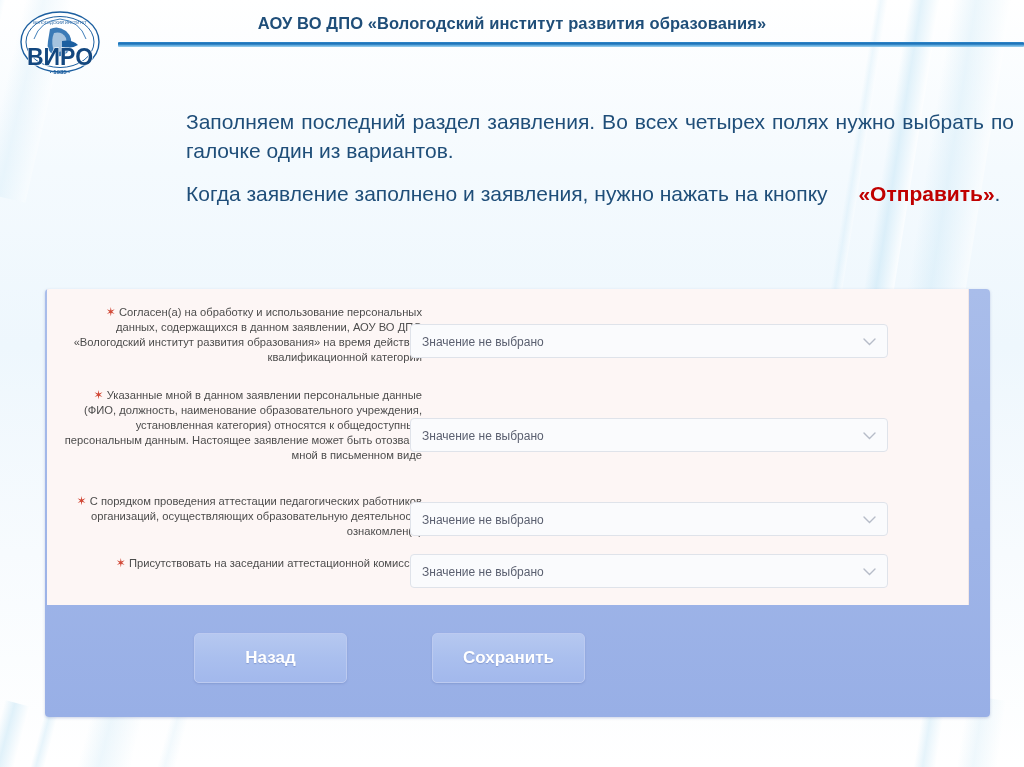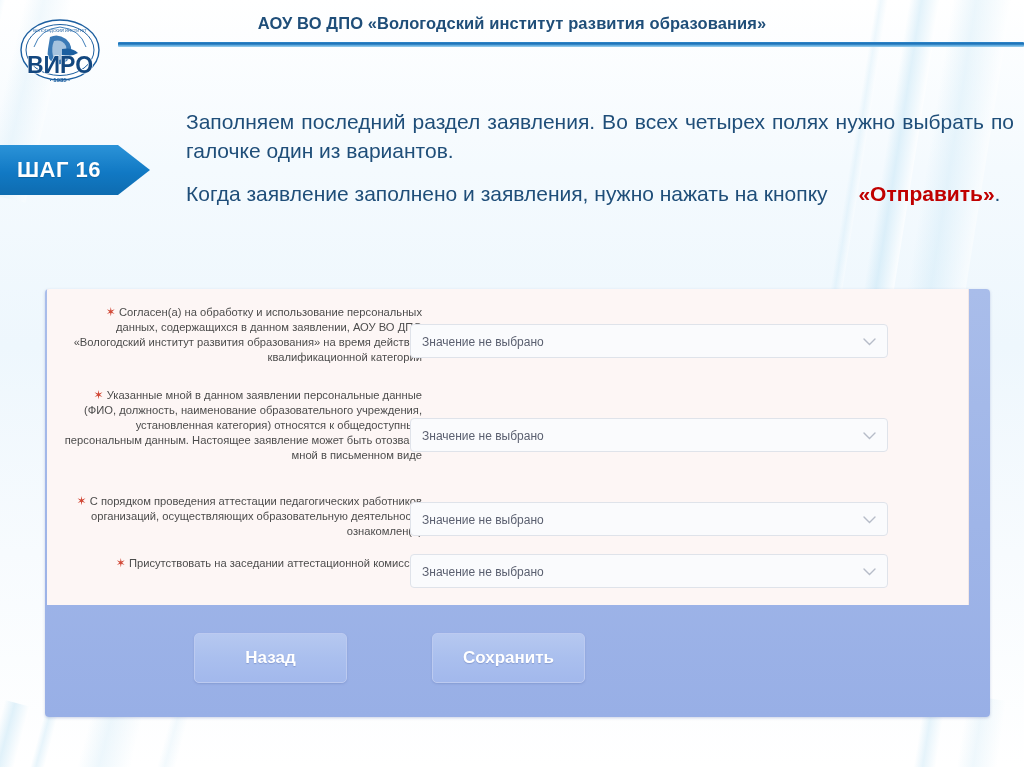--- a/index.html
+++ b/index.html
@@ -66,21 +66,21 @@
     position: absolute;
     left: 118px; top: 42px;
     width: 906px; height: 5px;
     background: linear-gradient(180deg, #2f86c9 0%, #1b6fb5 40%, #5aa8dc 65%, #9fd0ee 100%);
     border-radius: 1px;
   }
 
   
   .logo {
     position: absolute;
-    left: 6px; top: 19px;
+    left: 6px; top: 11px;
     width: 108px; height: 66px;
     z-index: 6;
   }
 
   
   .step-badge {
     position: absolute;
     left: 0px; top: 145px;
     width: 150px; height: 50px;
     background: linear-gradient(180deg, #2b93d8 0%, #1179c4 55%, #0e6cb0 100%);
@@ -249,23 +249,20 @@
       </g>
       <path d="M44 18 Q52 14 60 20 Q68 27 64 38 Q58 48 48 44 Q40 40 42 30 Z" fill="#2a6fb0" opacity="0.92"></path>
       <path d="M48 22 Q56 20 60 27 Q62 34 56 40 Q50 43 47 37 Q45 29 48 22 Z" fill="#ffffff" opacity="0.55"></path>
       <path d="M56 30 Q66 28 72 34 Q66 38 56 36 Z" fill="#1c5fa0"></path>
       <rect x="8" y="36" width="92" height="20" fill="#ffffff" opacity="0.0"></rect>
       <text x="54" y="54" text-anchor="middle" font-family="'Liberation Sans', sans-serif" font-size="23" font-weight="700" fill="#13477f" stroke="#ffffff" stroke-width="1.1" paint-order="stroke">ВИРО</text>
       <text x="54" y="63" text-anchor="middle" font-family="'Liberation Sans', sans-serif" font-size="6" font-weight="700" fill="#1c5fa0">· 1935 ·</text>
     </svg>
   </div>
 
-  <div class="step-badge">
-    <div class="step-badge-label">ШАГ 16</div>
-  </div>
 
   <div class="intro">
     <p>Заполняем последний раздел заявления. Во всех четырех полях нужно выбрать по галочке один из вариантов.</p>
     <p class="last"><span>Когда заявление заполнено и заявления, нужно нажать на кнопку </span><span class="accent">«Отправить»</span><span>.</span></p>
   </div>
 
   <div class="app-shot">
 
     <div class="app-form-panel">
 

